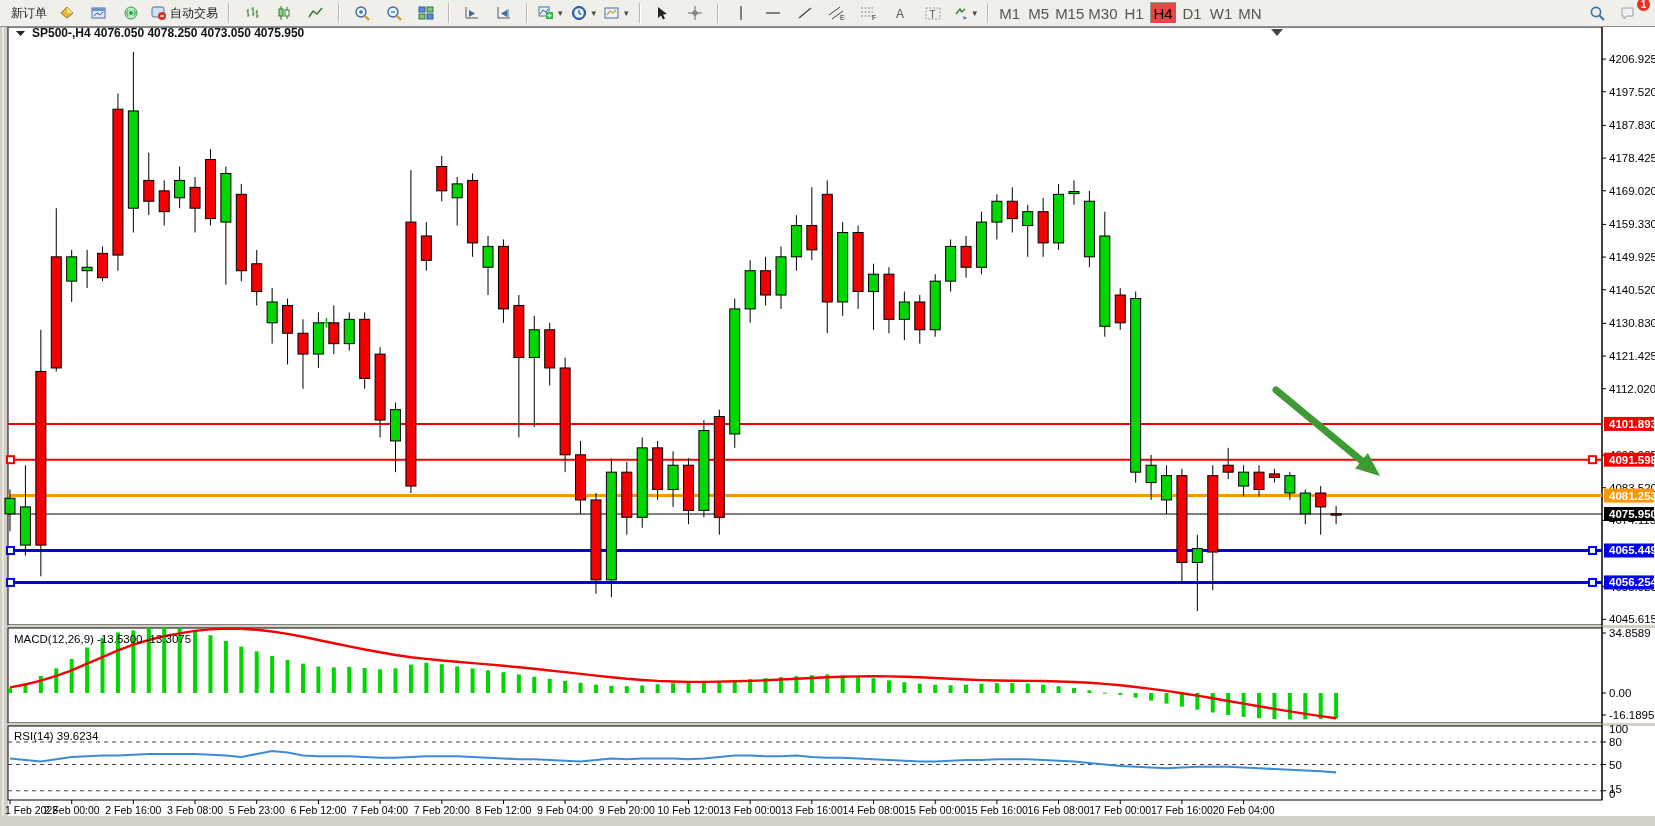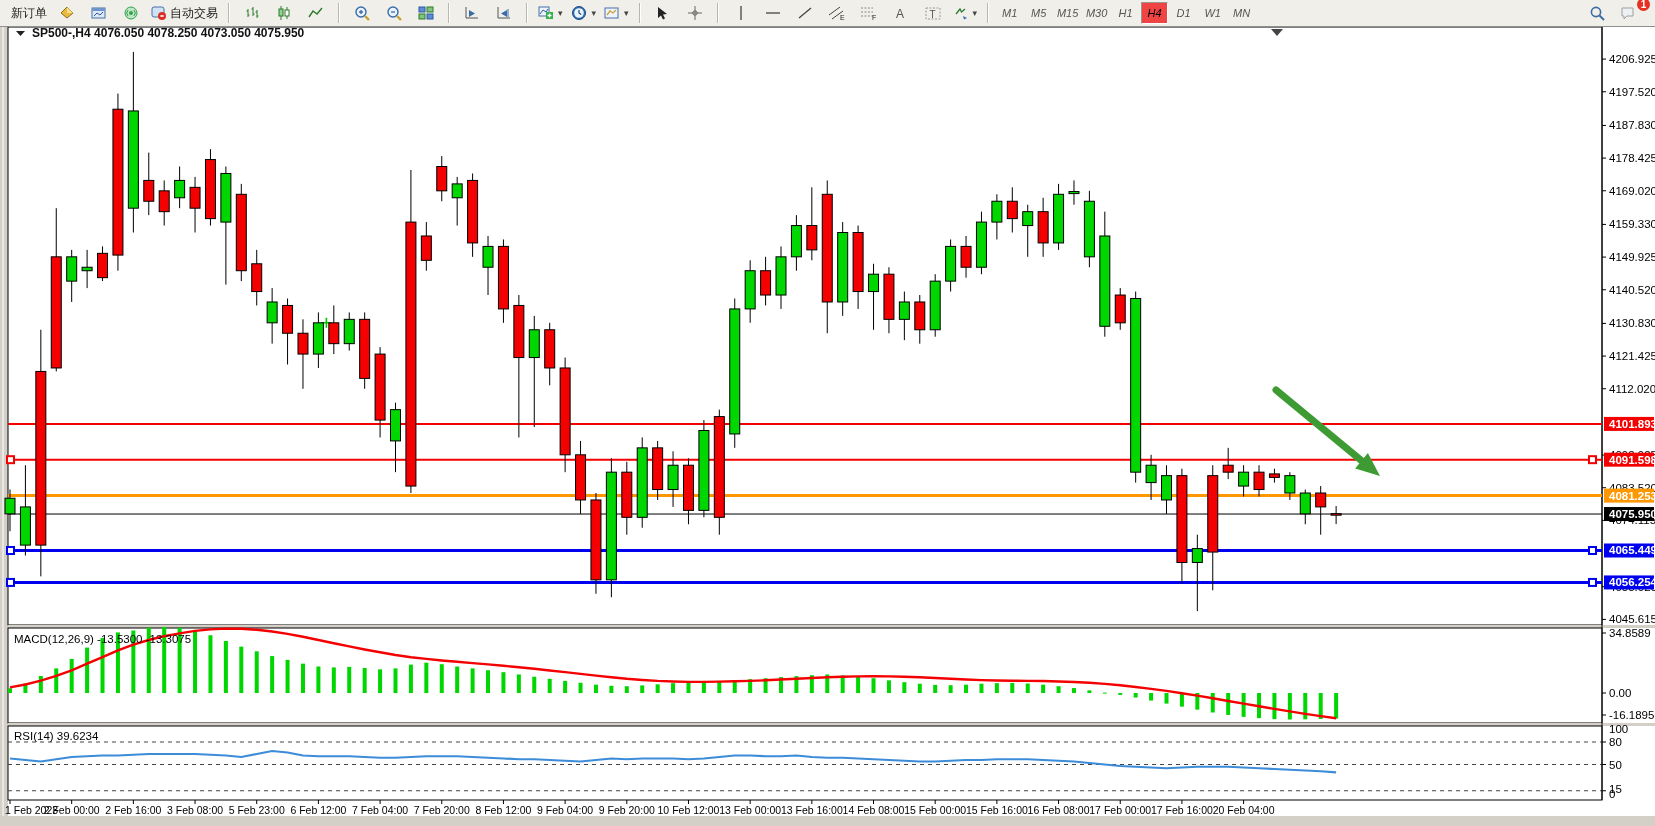--- a/index.html
+++ b/index.html
@@ -9,21 +9,21 @@
   #toolbar{position:absolute;left:0;top:0;width:1655px;height:27px;background:#f0efe9;
     border-bottom:1px solid #8f8f8f;display:flex;align-items:center;padding:12px 4px;box-sizing:border-box;z-index:5;}
   .tb-group{display:flex;align-items:center;height:27px;padding:0 3px;}
   .tb-sep{width:0;height:20px;border-left:1px solid #b9b6ad;border-right:1px solid #ffffff;margin:0 3px;}
   .tb-btn{display:flex;align-items:center;justify-content:center;min-width:24px;height:22px;
     border:1px solid transparent;border-radius:2px;cursor:default;color:#333;font-size:12px;gap:3px;padding:0 3px;}
   .tb-btn svg{display:block;}
   .tb-text{font-size:12px;color:#222;}
   .caret{font-size:9px;color:#444;margin-left:1px;}
   .tf-btn{min-width:25px;height:20px;display:flex;align-items:center;justify-content:center;
-    font-size:11px;color:#555;border:1px solid transparent;margin:0 1px;font-style:italic;}
+    font-size:15px;color:#555;border:1px solid transparent;margin:0 1px;}
   .tf-btn.active{background:#ef4444;border:1px solid #9a978e;border-right-color:#fff;border-bottom-color:#fff;color:#000;}
   .tb-right{margin-left:auto;display:flex;align-items:center;}
   .badge{position:absolute;top:-4px;right:-6px;background:#e53022;color:#fff;border-radius:8px;
     font-size:10px;min-width:13px;height:13px;line-height:13px;text-align:center;font-weight:bold;}
 </style>
 </head>
 <body>
 <div id="app">
 
 <div id="toolbar">

